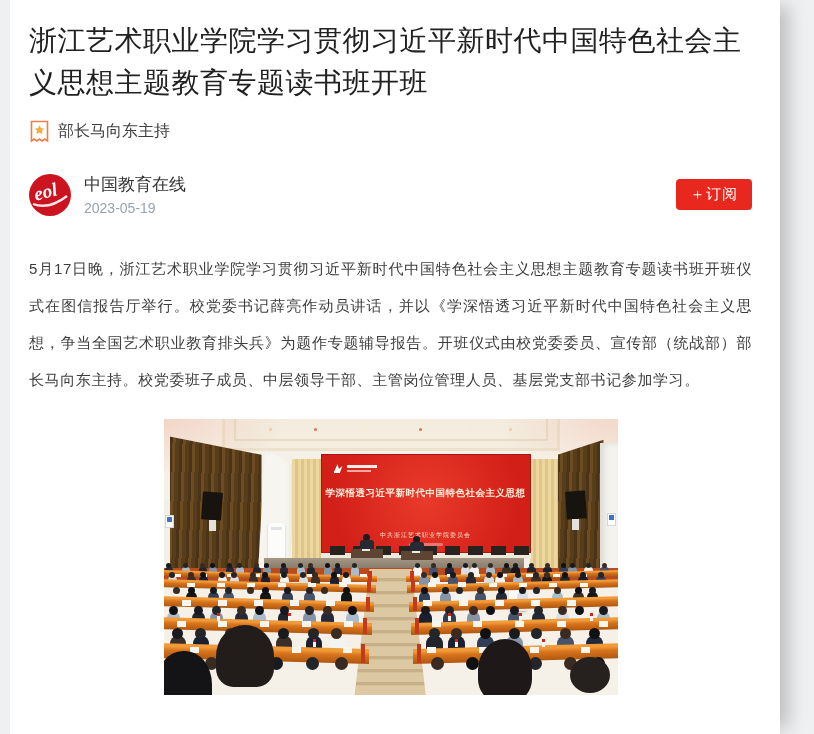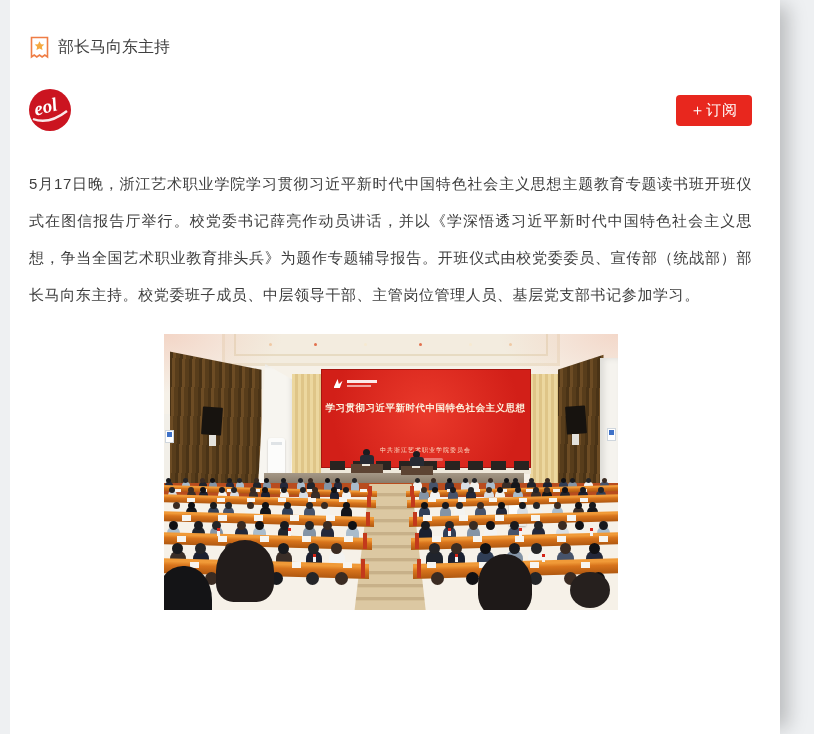--- a/index.html
+++ b/index.html
@@ -98,37 +98,42 @@
     clip-path:polygon(26% 0,74% 0,93% 100%,6% 100%); }
   .fg { border-radius:48% 48% 0 0; }
   .cap { position:relative; }
 </style>
 </head>
 <body>
 
 <div id="card">
   <div id="content">
 
+    <h1 class="title">浙江艺术职业学院学习贯彻习近平新时代中国特色社会主义思想主题教育专题读书班开班</h1>
 
     <div class="badge-row">
       <span>
         <svg width="21" height="23" viewBox="0 0 21 23">
           <path d="M2.5 1.5 h16 v19.5 l-2.7-1.9 -2.7 1.9 -2.6-1.9 -2.7 1.9 -2.6-1.9 -2.7 1.9 Z" fill="#fff" stroke="#ef7d45" stroke-width="1.6"></path>
           <path d="M10.5 5.2 l1.5 3 3.3.4 -2.4 2.2 .6 3.2 -3-1.6 -3 1.6 .6-3.2 -2.4-2.2 3.3-.4 Z" fill="#f5a93f"></path>
         </svg>
       </span>
       <span class="badge-label">部长马向东主持</span>
     </div>
 
     <div class="pub-row">
       <div class="avatar">
         <span class="eol">eol</span>
         <svg width="42" height="42" viewBox="0 0 42 42">
           <path d="M4 30 Q 20 36 38 22" stroke="#ffffff" stroke-width="2.4" fill="none" opacity=".9"></path>
         </svg>
+      </div>
+      <div class="pub-meta">
+        <div class="pub-name">中国教育在线</div>
+        <div class="pub-date">2023-05-19</div>
       </div>
       <button class="subscribe">＋订阅</button>
     </div>
 
     <p class="body-text">5月17日晚，浙江艺术职业学院学习贯彻习近平新时代中国特色社会主义思想主题教育专题读书班开班仪式在图信报告厅举行。校党委书记薛亮作动员讲话，并以《学深悟透习近平新时代中国特色社会主义思想，争当全国艺术职业教育排头兵》为题作专题辅导报告。开班仪式由校党委委员、宣传部（统战部）部长马向东主持。校党委班子成员、中层领导干部、主管岗位管理人员、基层党支部书记参加学习。</p>
 
     <div id="photo">
 
       <div class="abs ceilrec"></div>
       <div class="abs ceilrec2"></div>
@@ -156,21 +161,21 @@
       <div class="abs bracket" style="left:45px;top:101px;"></div>
       <div class="abs spk spkR"></div>
       <div class="abs bracket" style="left:408px;top:100px;"></div>
       <div class="abs ac acL cap"></div>
       <div class="abs ac acR cap"></div>
 
       <div class="abs" id="screen">
         <div class="scr-logo-mark"></div>
         <div class="scr-logo-t1"></div>
         <div class="scr-logo-t2"></div>
-        <div class="scr-line1">学习贯彻习近平新时代中国特色社会主义思想</div>
+        <div class="scr-line1">学深悟透习近平新时代中国特色社会主义思想</div>
         <div class="scr-footer">中共浙江艺术职业学院委员会</div>
         <div class="scr-datebar"></div>
       </div>
       <div class="abs understrip"></div>
       <div class="abs stagefront"></div>
       <div class="abs stageshadow"></div>
       <div class="abs floorband"></div>
       <div class="abs" id="aisle"></div>
       <div id="audience">
           <div class="abs" style="left: 166px; top: 127px; width: 15px; height: 9px; background: rgb(41, 35, 32);"></div>

